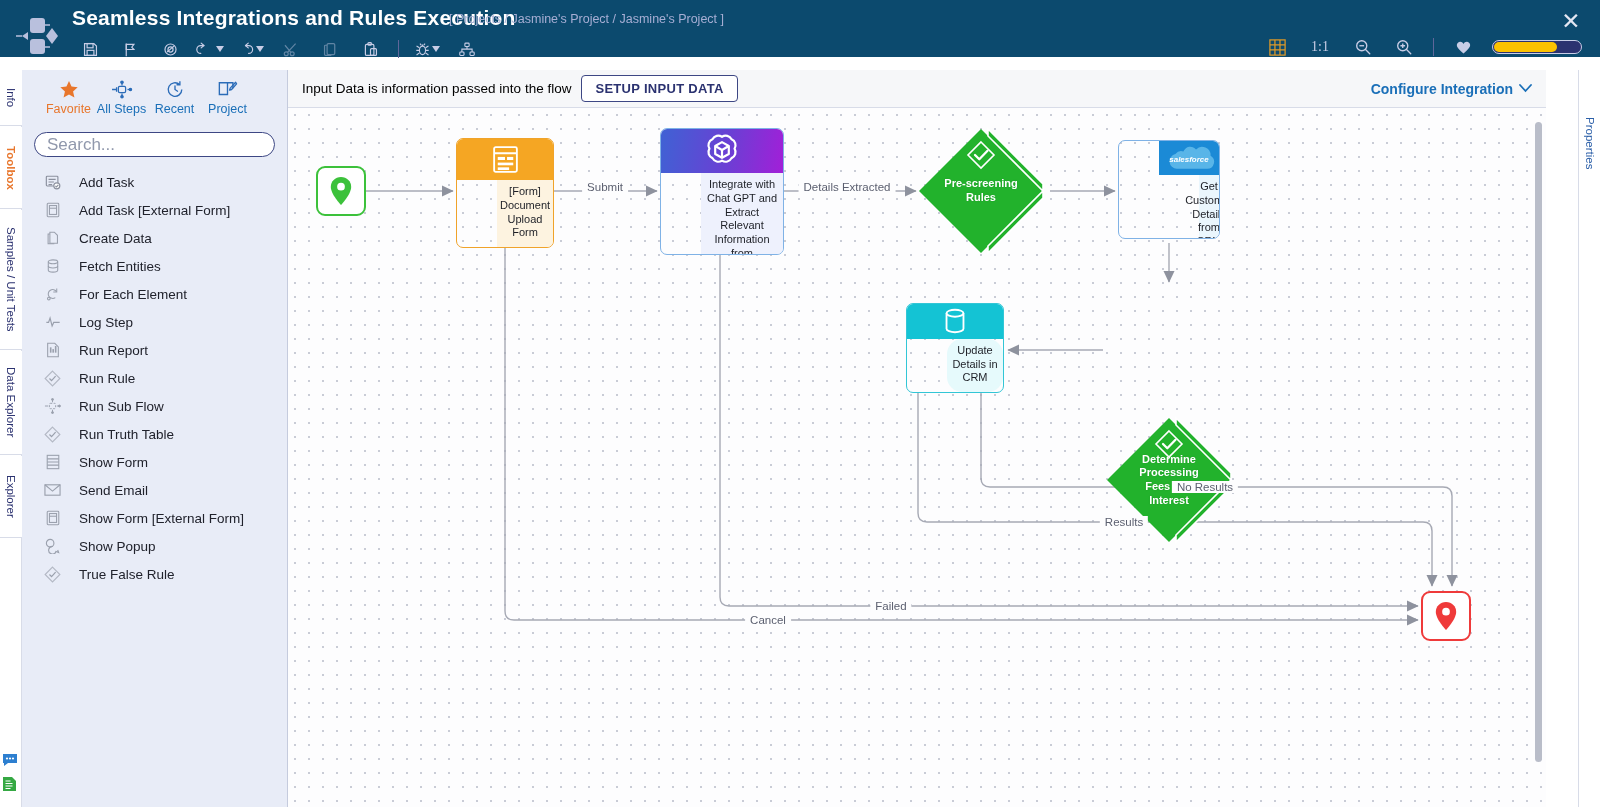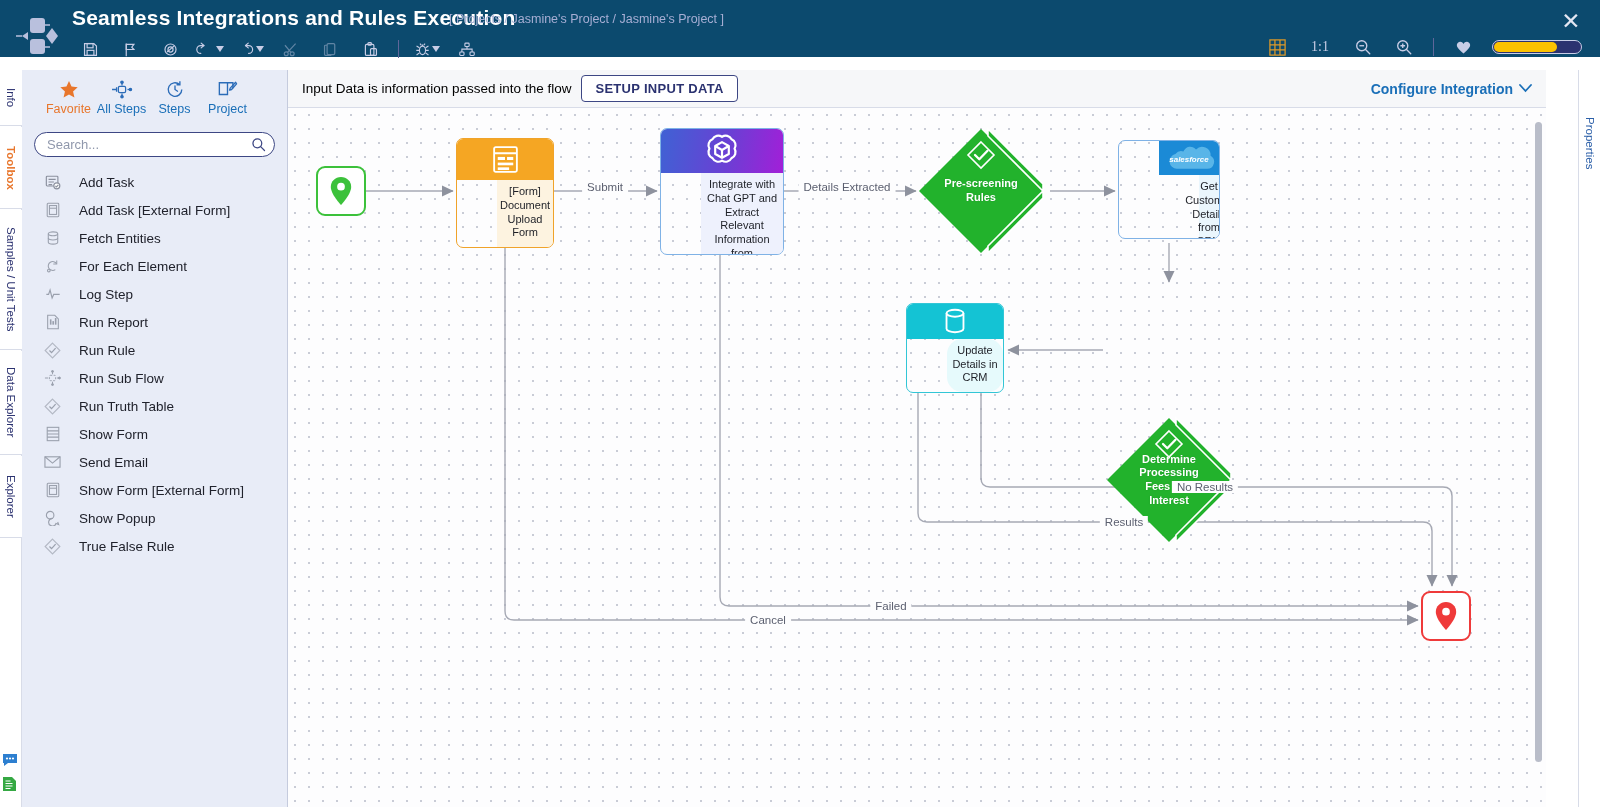--- a/index.html
+++ b/index.html
@@ -80,21 +80,21 @@
     cursor: pointer; padding-top: 4px;
   }
   .lp-tab span { font-size: 12.5px; color: #1a6fb8; }
   .lp-tab.active span { color: #e8762c; }
   .lp-search {
     position: absolute; left: 12px; top: 62px; width: 241px; height: 25px;
     border: 1.5px solid #3d4784; border-radius: 13px; background: #fff;
     display: flex; align-items: center; padding: 0 8px 0 12px;
   }
   .lp-search input {
-    flex: 1; border: none; outline: none; font-size: 13px; color: #333;
+    flex: 1; border: none; outline: none; font-size: 17px; color: #333;
     background: transparent; font-family: "Liberation Sans", sans-serif;
   }
   .lp-search input::placeholder { color: #9098ac; }
   .lp-list { position: absolute; left: 0; top: 98px; width: 266px; }
   .lp-item {
     height: 28px; display: flex; align-items: center; gap: 10px;
     padding-left: 22px; cursor: pointer;
   }
   .lp-item .lbl { font-size: 13.5px; color: #20222c; margin-left: 8px; }
   .lp-ico { width: 17px; height: 17px; display: flex; align-items: center; justify-content: center; }
@@ -364,21 +364,21 @@
             <circle cx="12" cy="18.5" r="1.3" fill="#2b6cb8"></circle>
         </svg>
         <span>All Steps</span>
       </div>
       <div class="lp-tab">
         <svg width="20" height="19" viewBox="0 0 22 21" fill="none" stroke="#2b6cb8" stroke-width="1.5">
           <path d="M18.5 10.5 a7.5 7.5 0 1 1-2.4-5.5"></path>
             <path d="M16.4 1.5 L16.4 5.3 L12.7 5.3"></path>
           <path d="M11 6.5 V10.5 L13.8 12.4" stroke-linecap="round"></path>
         </svg>
-        <span>Steps</span>
+        <span>Recent</span>
       </div>
       <div class="lp-tab">
         <svg width="21" height="19" viewBox="0 0 22 21" fill="none" stroke="#2b6cb8" stroke-width="1.5">
           <path d="M2 3 H11 V16 H2 Z"></path>
             <path d="M11 3 H17 V9"></path>
           <path d="M20 2.5 L14 9 L13.3 11.2 L15.5 10.5 L21 4.3 Z" stroke-linejoin="round"></path>
         </svg>
         <span>Project</span>
       </div>
     </div>
@@ -405,20 +405,29 @@
       </div>
       <div class="lp-item">
         <span class="lp-ico">
           <svg width="16" height="16" viewBox="0 0 18 18" fill="none" stroke="#9aa0ad" stroke-width="1.2">
             <rect x="2.5" y="1.5" width="13" height="15" rx="1"></rect>
               <rect x="5" y="4" width="8" height="10"></rect>
               <path d="M5 7h8"></path>
           </svg>
         </span>
         <span class="lbl">Add Task [External Form]</span>
+      </div>
+      <div class="lp-item">
+        <span class="lp-ico">
+          <svg width="16" height="16" viewBox="0 0 18 18" fill="none" stroke="#9aa0ad" stroke-width="1.2">
+            <path d="M5.5 2.5h5l3.5 3.5v9h-8.5z"></path>
+              <path d="M5.5 4.5H3.5v11h7"></path>
+          </svg>
+        </span>
+        <span class="lbl">Create Data</span>
       </div>
       <div class="lp-item">
         <span class="lp-ico">
           <svg width="16" height="16" viewBox="0 0 18 18" fill="none" stroke="#9aa0ad" stroke-width="1.2">
             <ellipse cx="9" cy="4.3" rx="5.3" ry="2.2"></ellipse>
               <path d="M3.7 4.3v9.4c0 1.2 2.4 2.2 5.3 2.2s5.3-1 5.3-2.2V4.3"></path>
             <path d="M3.7 9c0 1.2 2.4 2.2 5.3 2.2s5.3-1 5.3-2.2"></path>
           </svg>
         </span>
         <span class="lbl">Fetch Entities</span>

